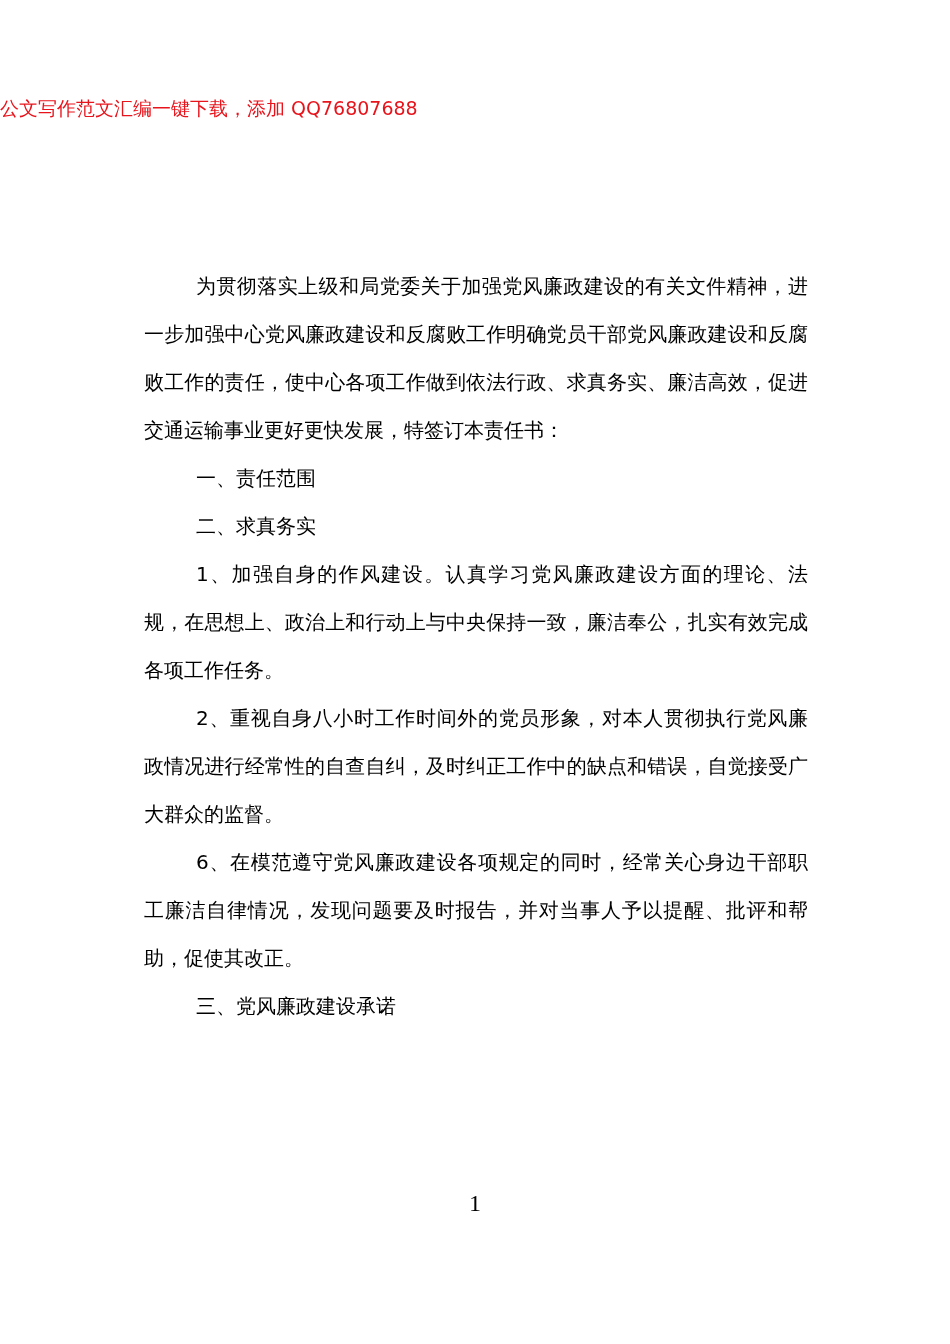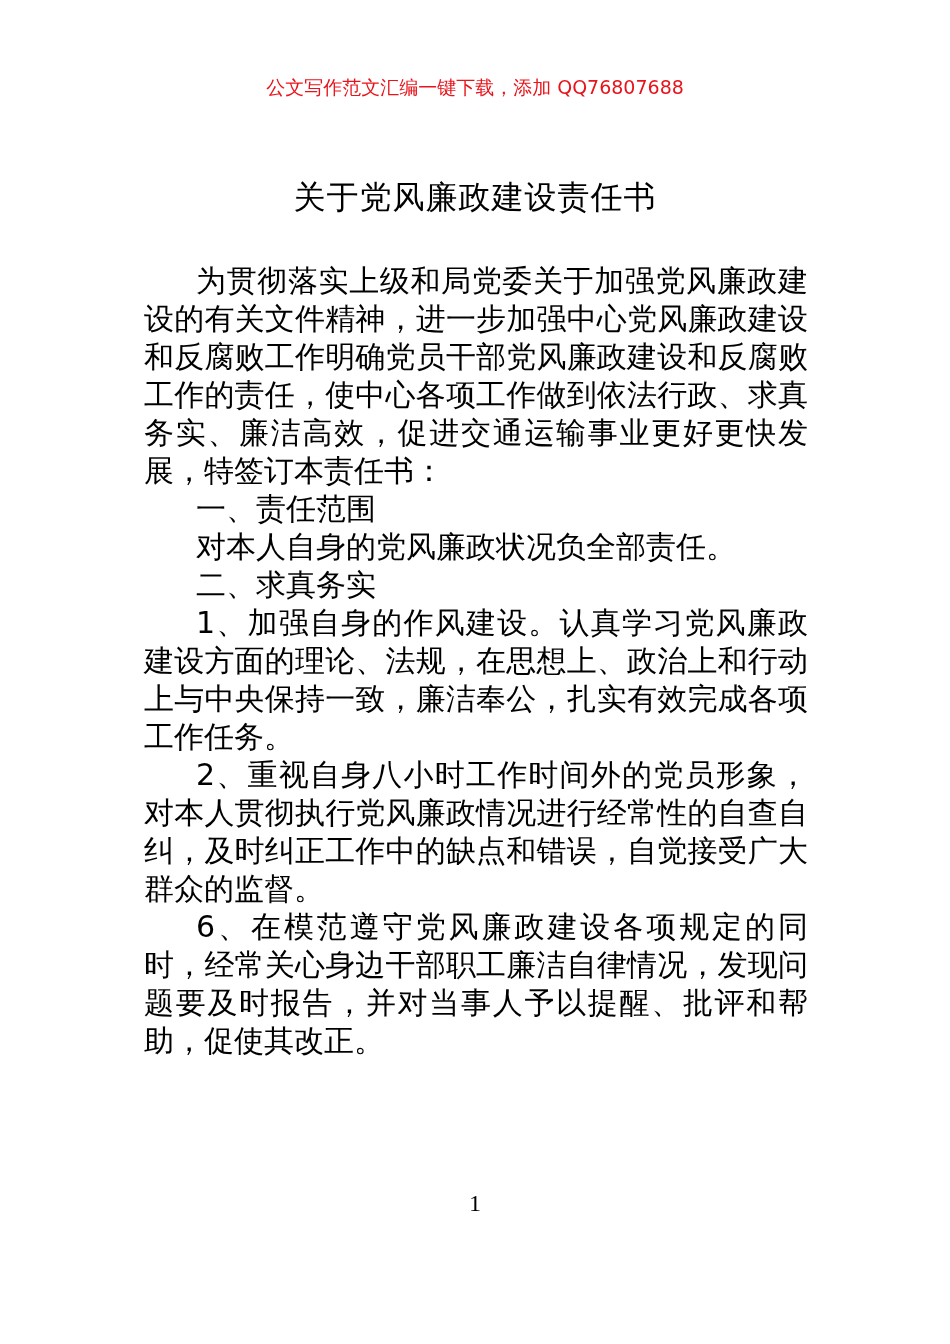--- a/index.html
+++ b/index.html
@@ -18,45 +18,44 @@
     .page {
       position: absolute;
       left: 0;
       top: 0;
       width: 950px;
       height: 1344px;
       background: #ffffff;
     }
     .banner {
       position: absolute;
-      top: 73px;
+      top: 94px;
       left: 0;
       width: 950px;
-      text-align: center;
       font-size: 19px;
       line-height: 28px;
       letter-spacing: 0px;
     }
     .title {
       position: absolute;
       top: 172px;
       left: 0;
       width: 950px;
       text-align: center;
       font-size: 32px;
       line-height: 50px;
       letter-spacing: 1px;
     }
     .body-text {
       position: absolute;
       top: 262px;
       left: 144px;
       width: 664px;
-      font-size: 30px;
-      line-height: 38px;
+      font-size: 20px;
+      line-height: 48px;
       text-align: justify;
       text-justify: inter-character;
     }
     .body-text p {
       margin: 0;
       padding: 0;
       text-indent: 52px;
       word-break: break-all;
     }
     .page-number {
@@ -69,26 +68,25 @@
       font-size: 24px;
       line-height: 30px;
     }
   </style>
 </head>
 <body style="color: rgb(0, 0, 0);">
 
 <div class="page">
   <div class="banner" style="color: rgb(232, 20, 28);">公文写作范文汇编一键下载，添加 QQ76807688</div>
 
-  <div class="title">关于党风廉政建设责任书</div>
 
   <div class="body-text">
     <p>为贯彻落实上级和局党委关于加强党风廉政建设的有关文件精神，进一步加强中心党风廉政建设和反腐败工作明确党员干部党风廉政建设和反腐败工作的责任，使中心各项工作做到依法行政、求真务实、廉洁高效，促进交通运输事业更好更快发展，特签订本责任书：</p>
     <p>一、责任范围</p>
-    <p>对本人自身的党风廉政状况负全部责任。</p>
     <p>二、求真务实</p>
     <p>1、加强自身的作风建设。认真学习党风廉政建设方面的理论、法规，在思想上、政治上和行动上与中央保持一致，廉洁奉公，扎实有效完成各项工作任务。</p>
     <p>2、重视自身八小时工作时间外的党员形象，对本人贯彻执行党风廉政情况进行经常性的自查自纠，及时纠正工作中的缺点和错误，自觉接受广大群众的监督。</p>
     <p>6、在模范遵守党风廉政建设各项规定的同时，经常关心身边干部职工廉洁自律情况，发现问题要及时报告，并对当事人予以提醒、批评和帮助，促使其改正。</p>
+    <p>三、党风廉政建设承诺</p>
   </div>
 
   <div class="page-number">1</div>
 </div>
 
 </body></html>

